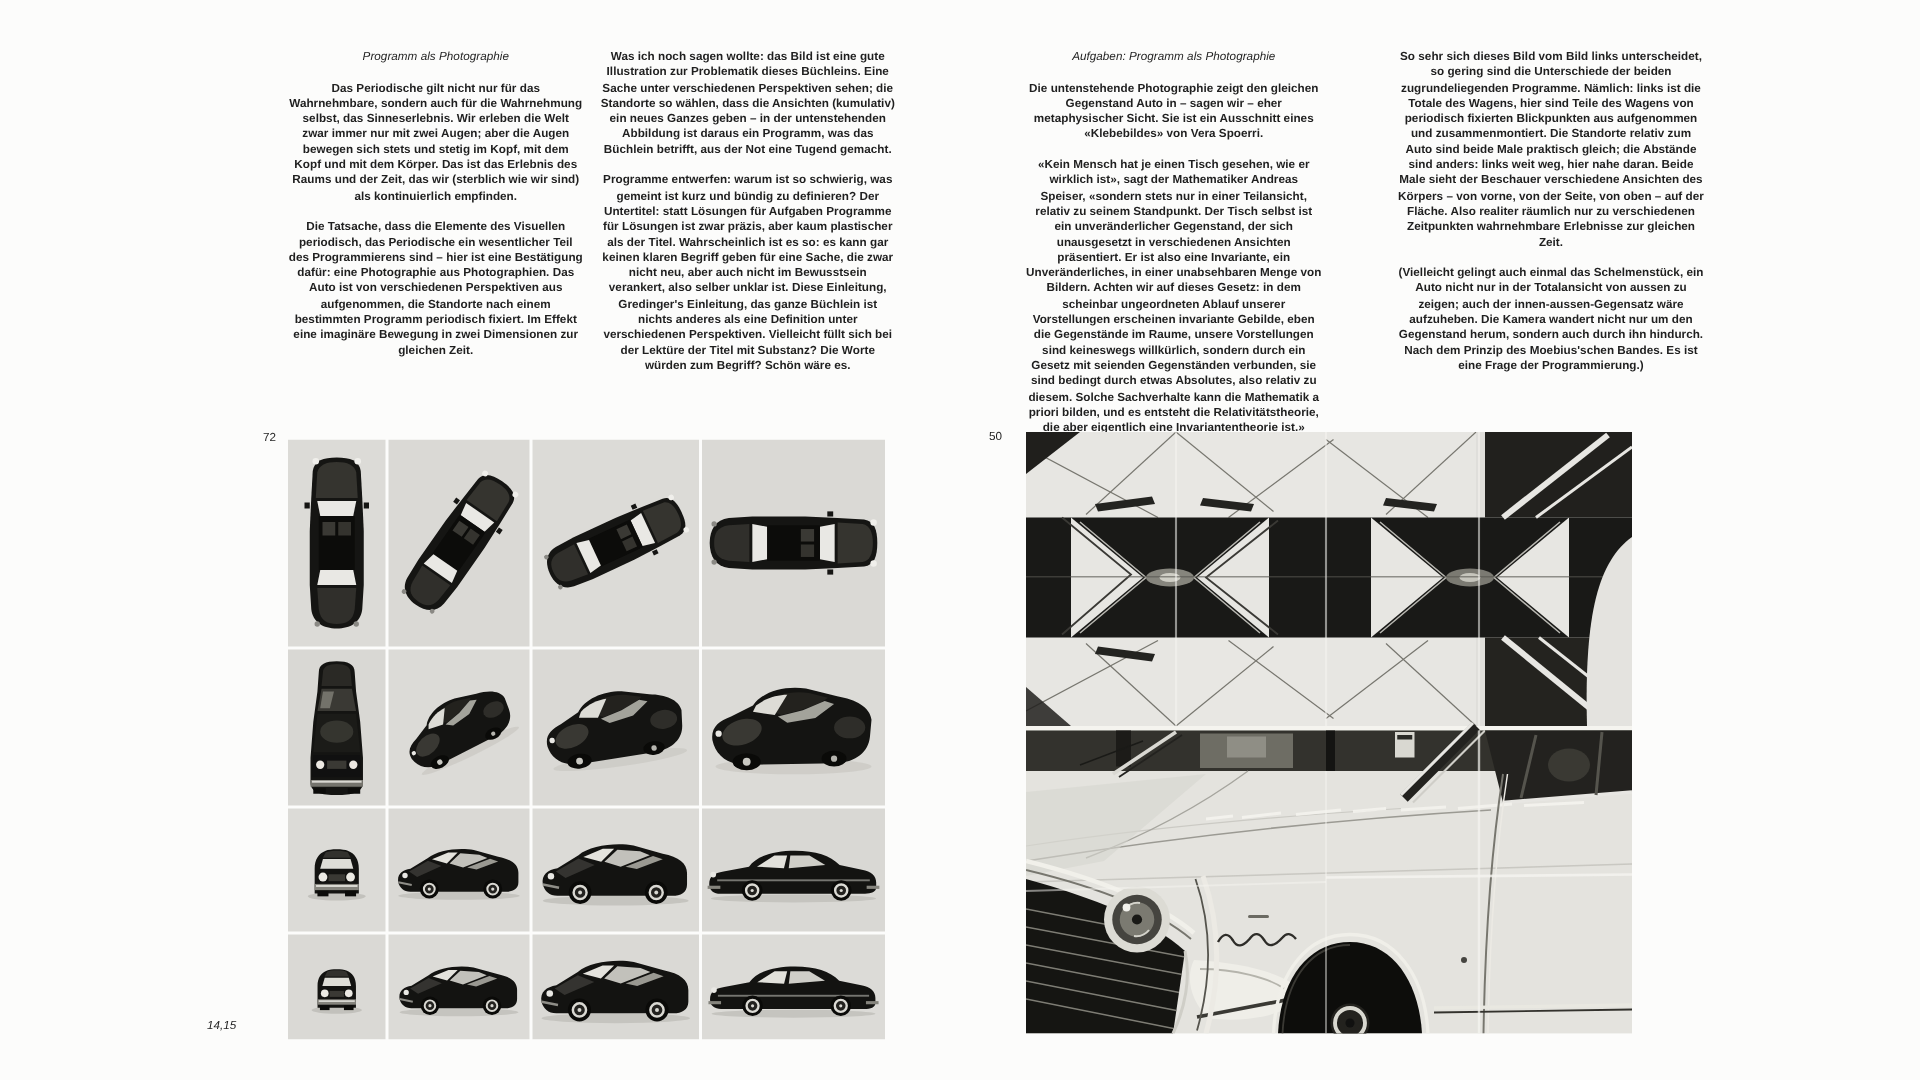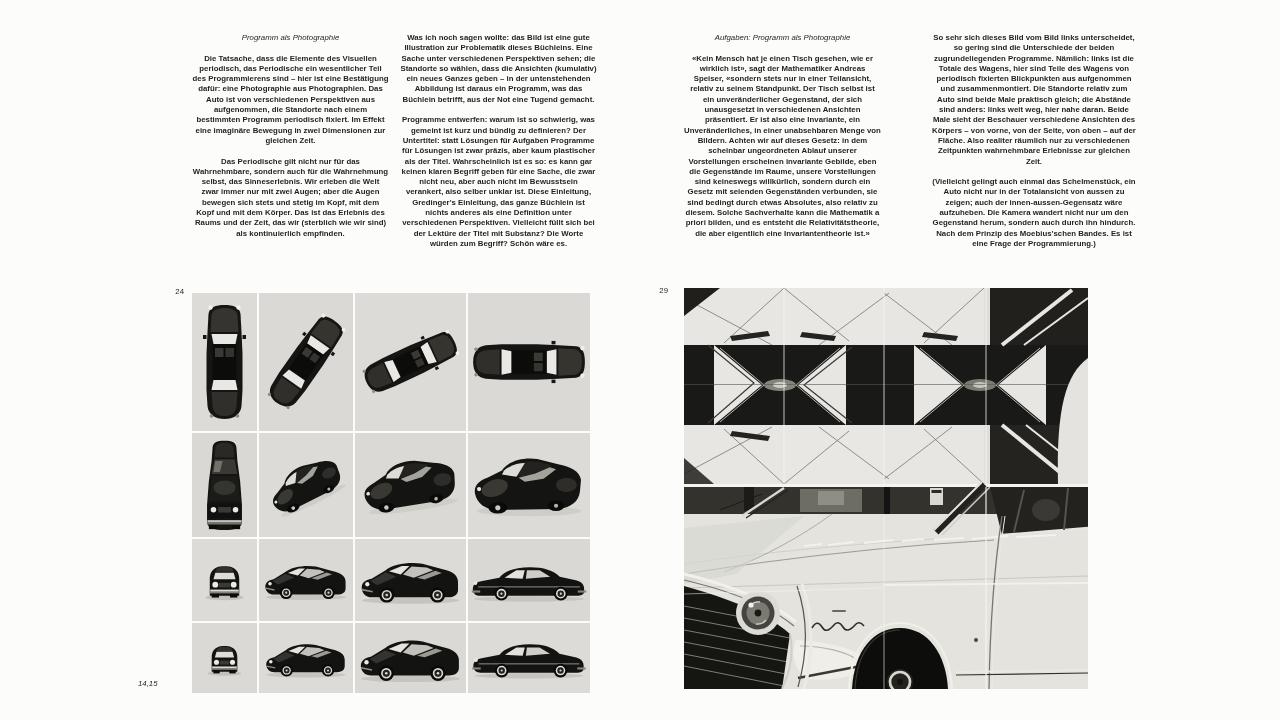--- a/index.html
+++ b/index.html
@@ -26,41 +26,42 @@
   #fig-caption { left: 138px; top: 679px; width: 40px; text-align: left; font-style: italic; }
   .figure { position: absolute; display: block; }
   #fig-left  { left: 192px; top: 293px; }
   #fig-right { left: 684px; top: 288px; }
 </style>
 </head>
 <body>
 
 <div class="textcol" id="col-l1">
   <div class="head">Programm als Photographie</div>
+  <p>Das Periodische gilt nicht nur für das Wahrnehmbare, sondern auch für die Wahrnehmung selbst, das Sinneserlebnis. Wir erleben die Welt zwar immer nur mit zwei Augen; aber die Augen bewegen sich stets und stetig im Kopf, mit dem Kopf und mit dem Körper. Das ist das Erlebnis des Raums und der Zeit, das wir (sterblich wie wir sind) als kontinuierlich empfinden.</p>
   <p>Die Tatsache, dass die Elemente des Visuellen periodisch, das Periodische ein wesentlicher Teil des Programmierens sind – hier ist eine Bestätigung dafür: eine Photographie aus Photographien. Das Auto ist von verschiedenen Perspektiven aus aufgenommen, die Standorte nach einem bestimmten Programm periodisch fixiert. Im Effekt eine imaginäre Bewegung in zwei Dimensionen zur gleichen Zeit.</p>
-  <p>Das Periodische gilt nicht nur für das Wahrnehmbare, sondern auch für die Wahrnehmung selbst, das Sinneserlebnis. Wir erleben die Welt zwar immer nur mit zwei Augen; aber die Augen bewegen sich stets und stetig im Kopf, mit dem Kopf und mit dem Körper. Das ist das Erlebnis des Raums und der Zeit, das wir (sterblich wie wir sind) als kontinuierlich empfinden.</p>
 </div>
 
 <div class="textcol" id="col-l2">
   <p>Was ich noch sagen wollte: das Bild ist eine gute Illustration zur Problematik dieses Büchleins. Eine Sache unter verschiedenen Perspektiven sehen; die Standorte so wählen, dass die Ansichten (kumulativ) ein neues Ganzes geben – in der untenstehenden Abbildung ist daraus ein Programm, was das Büchlein betrifft, aus der Not eine Tugend gemacht.</p>
   <p>Programme entwerfen: warum ist so schwierig, was gemeint ist kurz und bündig zu definieren? Der Untertitel: statt Lösungen für Aufgaben Programme für Lösungen ist zwar präzis, aber kaum plastischer als der Titel. Wahrscheinlich ist es so: es kann gar keinen klaren Begriff geben für eine Sache, die zwar nicht neu, aber auch nicht im Bewusstsein verankert, also selber unklar ist. Diese Einleitung, Gredinger's Einleitung, das ganze Büchlein ist nichts anderes als eine Definition unter verschiedenen Perspektiven. Vielleicht füllt sich bei der Lektüre der Titel mit Substanz? Die Worte würden zum Begriff? Schön wäre es.</p>
 </div>
 
 <div class="textcol" id="col-r1">
   <div class="head">Aufgaben: Programm als Photographie</div>
+  <p>Die untenstehende Photographie zeigt den gleichen Gegenstand Auto in – sagen wir – eher metaphysischer Sicht. Sie ist ein Ausschnitt eines «Klebebildes» von Vera Spoerri.</p>
   <p>«Kein Mensch hat je einen Tisch gesehen, wie er wirklich ist», sagt der Mathematiker Andreas Speiser, «sondern stets nur in einer Teilansicht, relativ zu seinem Standpunkt. Der Tisch selbst ist ein unveränderlicher Gegenstand, der sich unausgesetzt in verschiedenen Ansichten präsentiert. Er ist also eine Invariante, ein Unveränderliches, in einer unabsehbaren Menge von Bildern. Achten wir auf dieses Gesetz: in dem scheinbar ungeordneten Ablauf unserer Vorstellungen erscheinen invariante Gebilde, eben die Gegenstände im Raume, unsere Vorstellungen sind keineswegs willkürlich, sondern durch ein Gesetz mit seienden Gegenständen verbunden, sie sind bedingt durch etwas Absolutes, also relativ zu diesem. Solche Sachverhalte kann die Mathematik a priori bilden, und es entsteht die Relativitätstheorie, die aber eigentlich eine Invariantentheorie ist.»</p>
 </div>
 
 <div class="textcol" id="col-r2">
   <p>So sehr sich dieses Bild vom Bild links unterscheidet, so gering sind die Unterschiede der beiden zugrundeliegenden Programme. Nämlich: links ist die Totale des Wagens, hier sind Teile des Wagens von periodisch fixierten Blickpunkten aus aufgenommen und zusammenmontiert. Die Standorte relativ zum Auto sind beide Male praktisch gleich; die Abstände sind anders: links weit weg, hier nahe daran. Beide Male sieht der Beschauer verschiedene Ansichten des Körpers – von vorne, von der Seite, von oben – auf der Fläche. Also realiter räumlich nur zu verschiedenen Zeitpunkten wahrnehmbare Erlebnisse zur gleichen Zeit.</p>
   <p>(Vielleicht gelingt auch einmal das Schelmenstück, ein Auto nicht nur in der Totalansicht von aussen zu zeigen; auch der innen-aussen-Gegensatz wäre aufzuheben. Die Kamera wandert nicht nur um den Gegenstand herum, sondern auch durch ihn hindurch. Nach dem Prinzip des Moebius'schen Bandes. Es ist eine Frage der Programmierung.)</p>
 </div>
 
-<div class="pnum" id="pnum-left">24</div>
-<div class="pnum" id="pnum-right">29</div>
+<div class="pnum" id="pnum-left">72</div>
+<div class="pnum" id="pnum-right">50</div>
 <div class="pnum" id="fig-caption">14,15</div>
 
 <svg class="figure" id="fig-left" width="398" height="400" viewBox="0 0 398 400" role="img" aria-label="4x4 grid of photographs of the same car seen from 16 systematically varied viewpoints, from top views (above) to side views (below)">
   <defs>
 
     <g id="topcar">
       <path d="M22,3 C31,3 37,5 38,12 L39,30 L40,52 L40,88 L39,104 C38,113 31,117 22,117 C13,117 6,113 5,104 L4,88 L4,52 L5,30 L6,12 C7,5 13,3 22,3 Z" fill="#151513"></path>
       <path d="M22,6 C29,6 34,8 35,13 L36,30 L8,30 L9,13 C10,8 15,6 22,6 Z" fill="#35342f"></path>
       <path d="M9,32 L35,32 L33,42 L11,42 Z" fill="#e9e8e4"></path>
       <rect x="10" y="42" width="24" height="36" fill="#0c0c0a"></rect>

